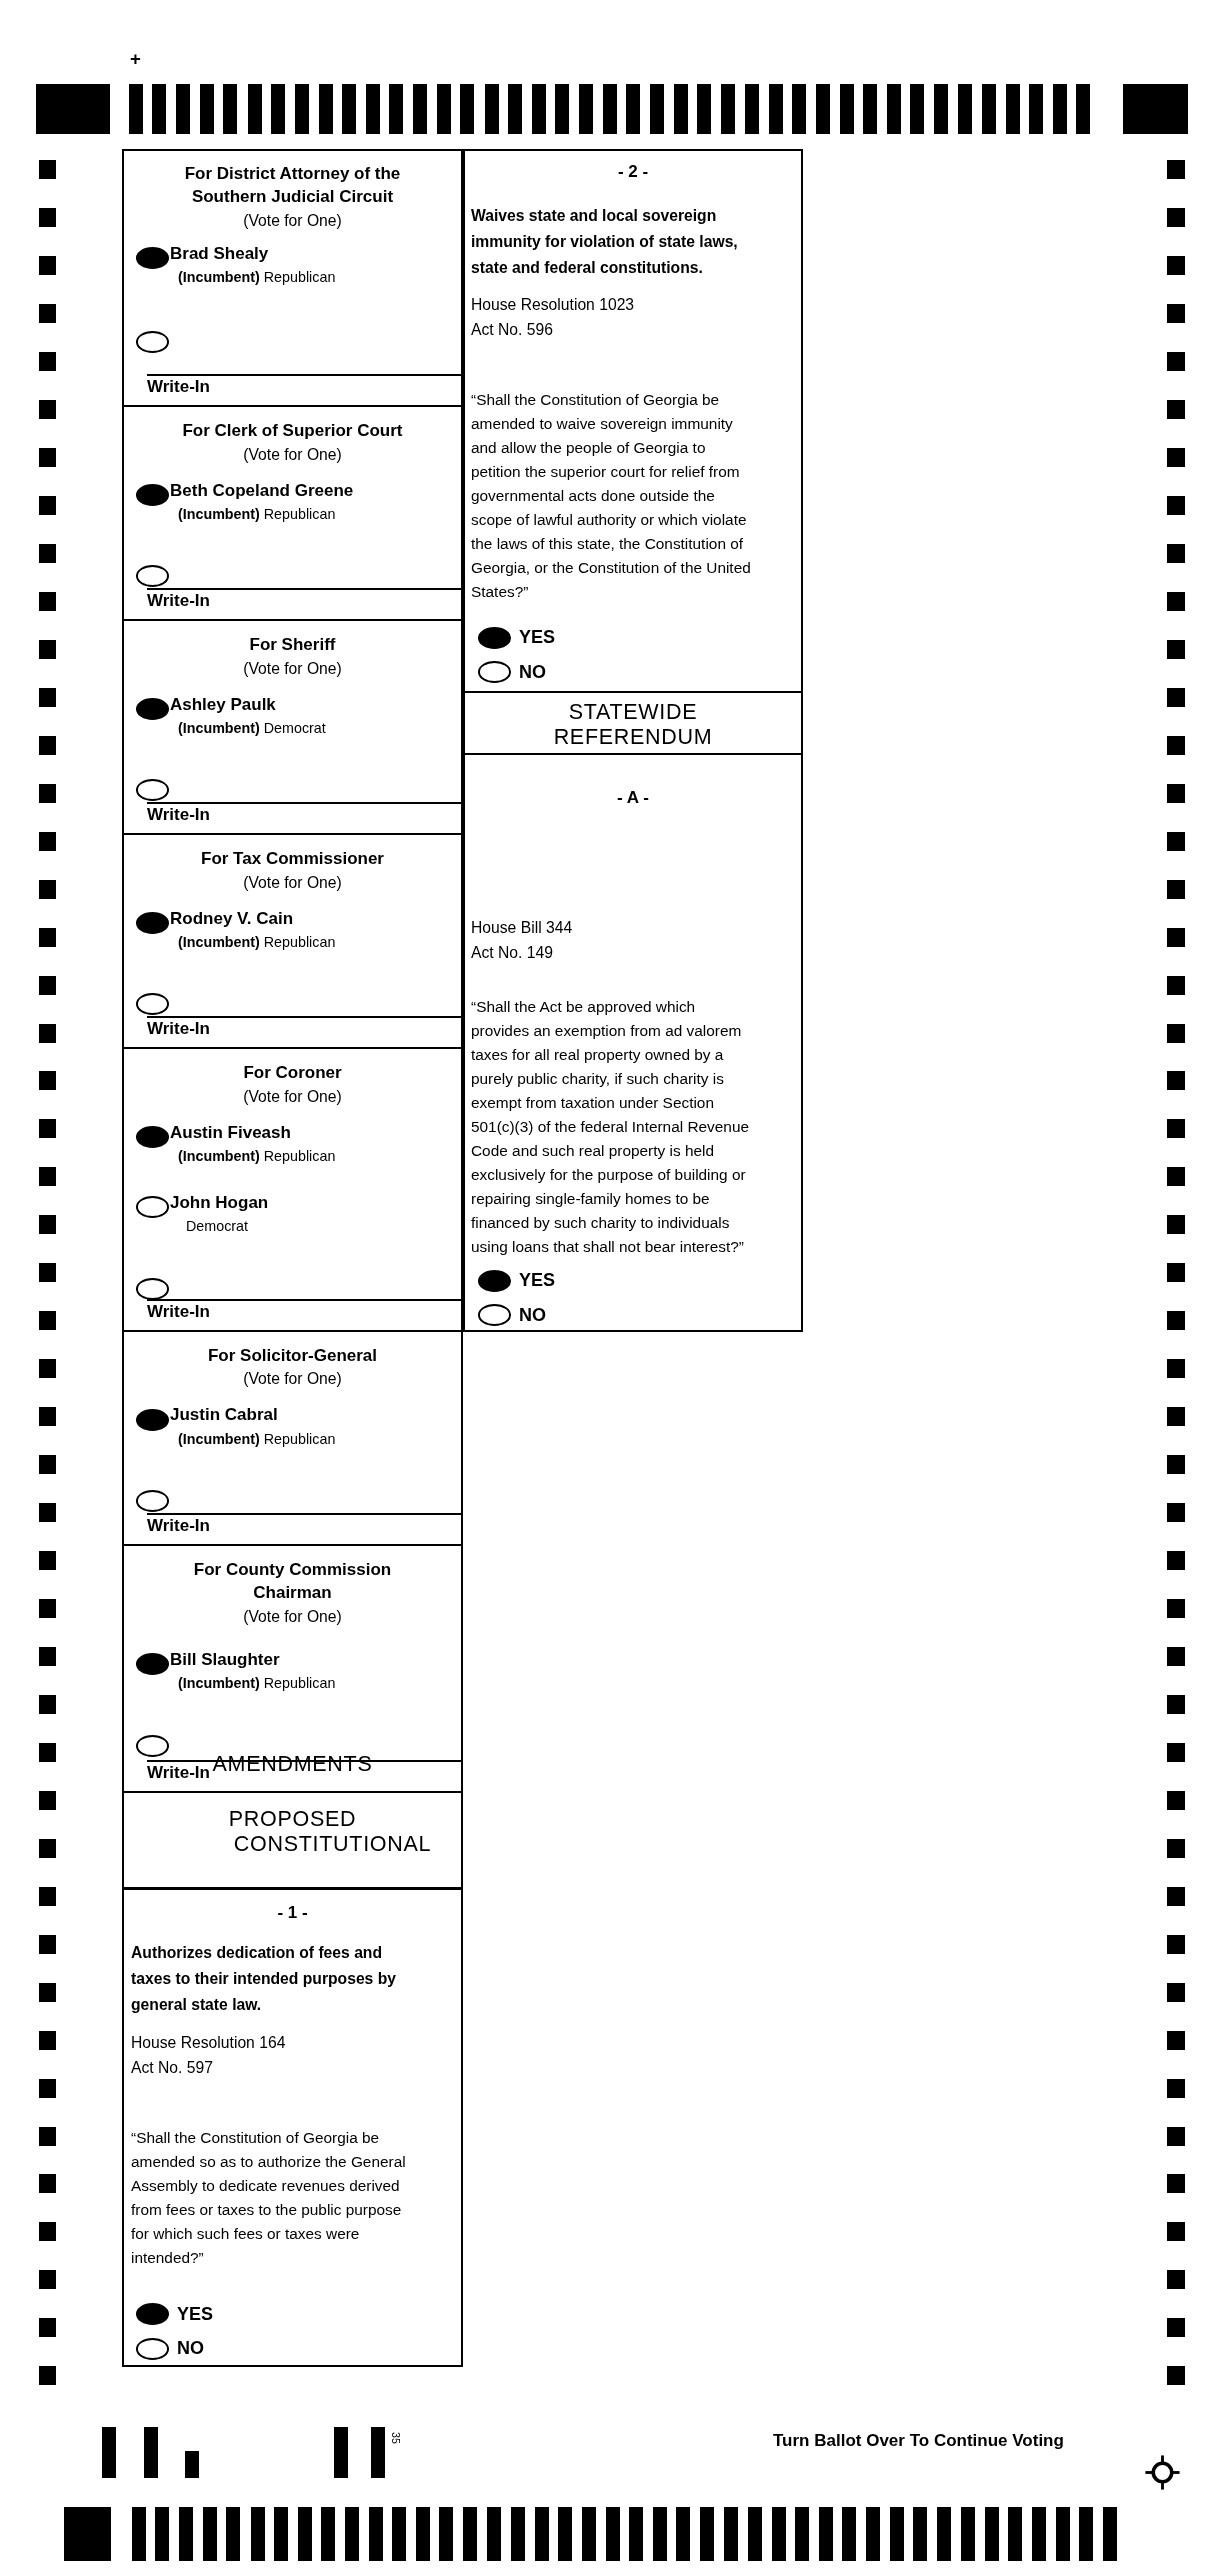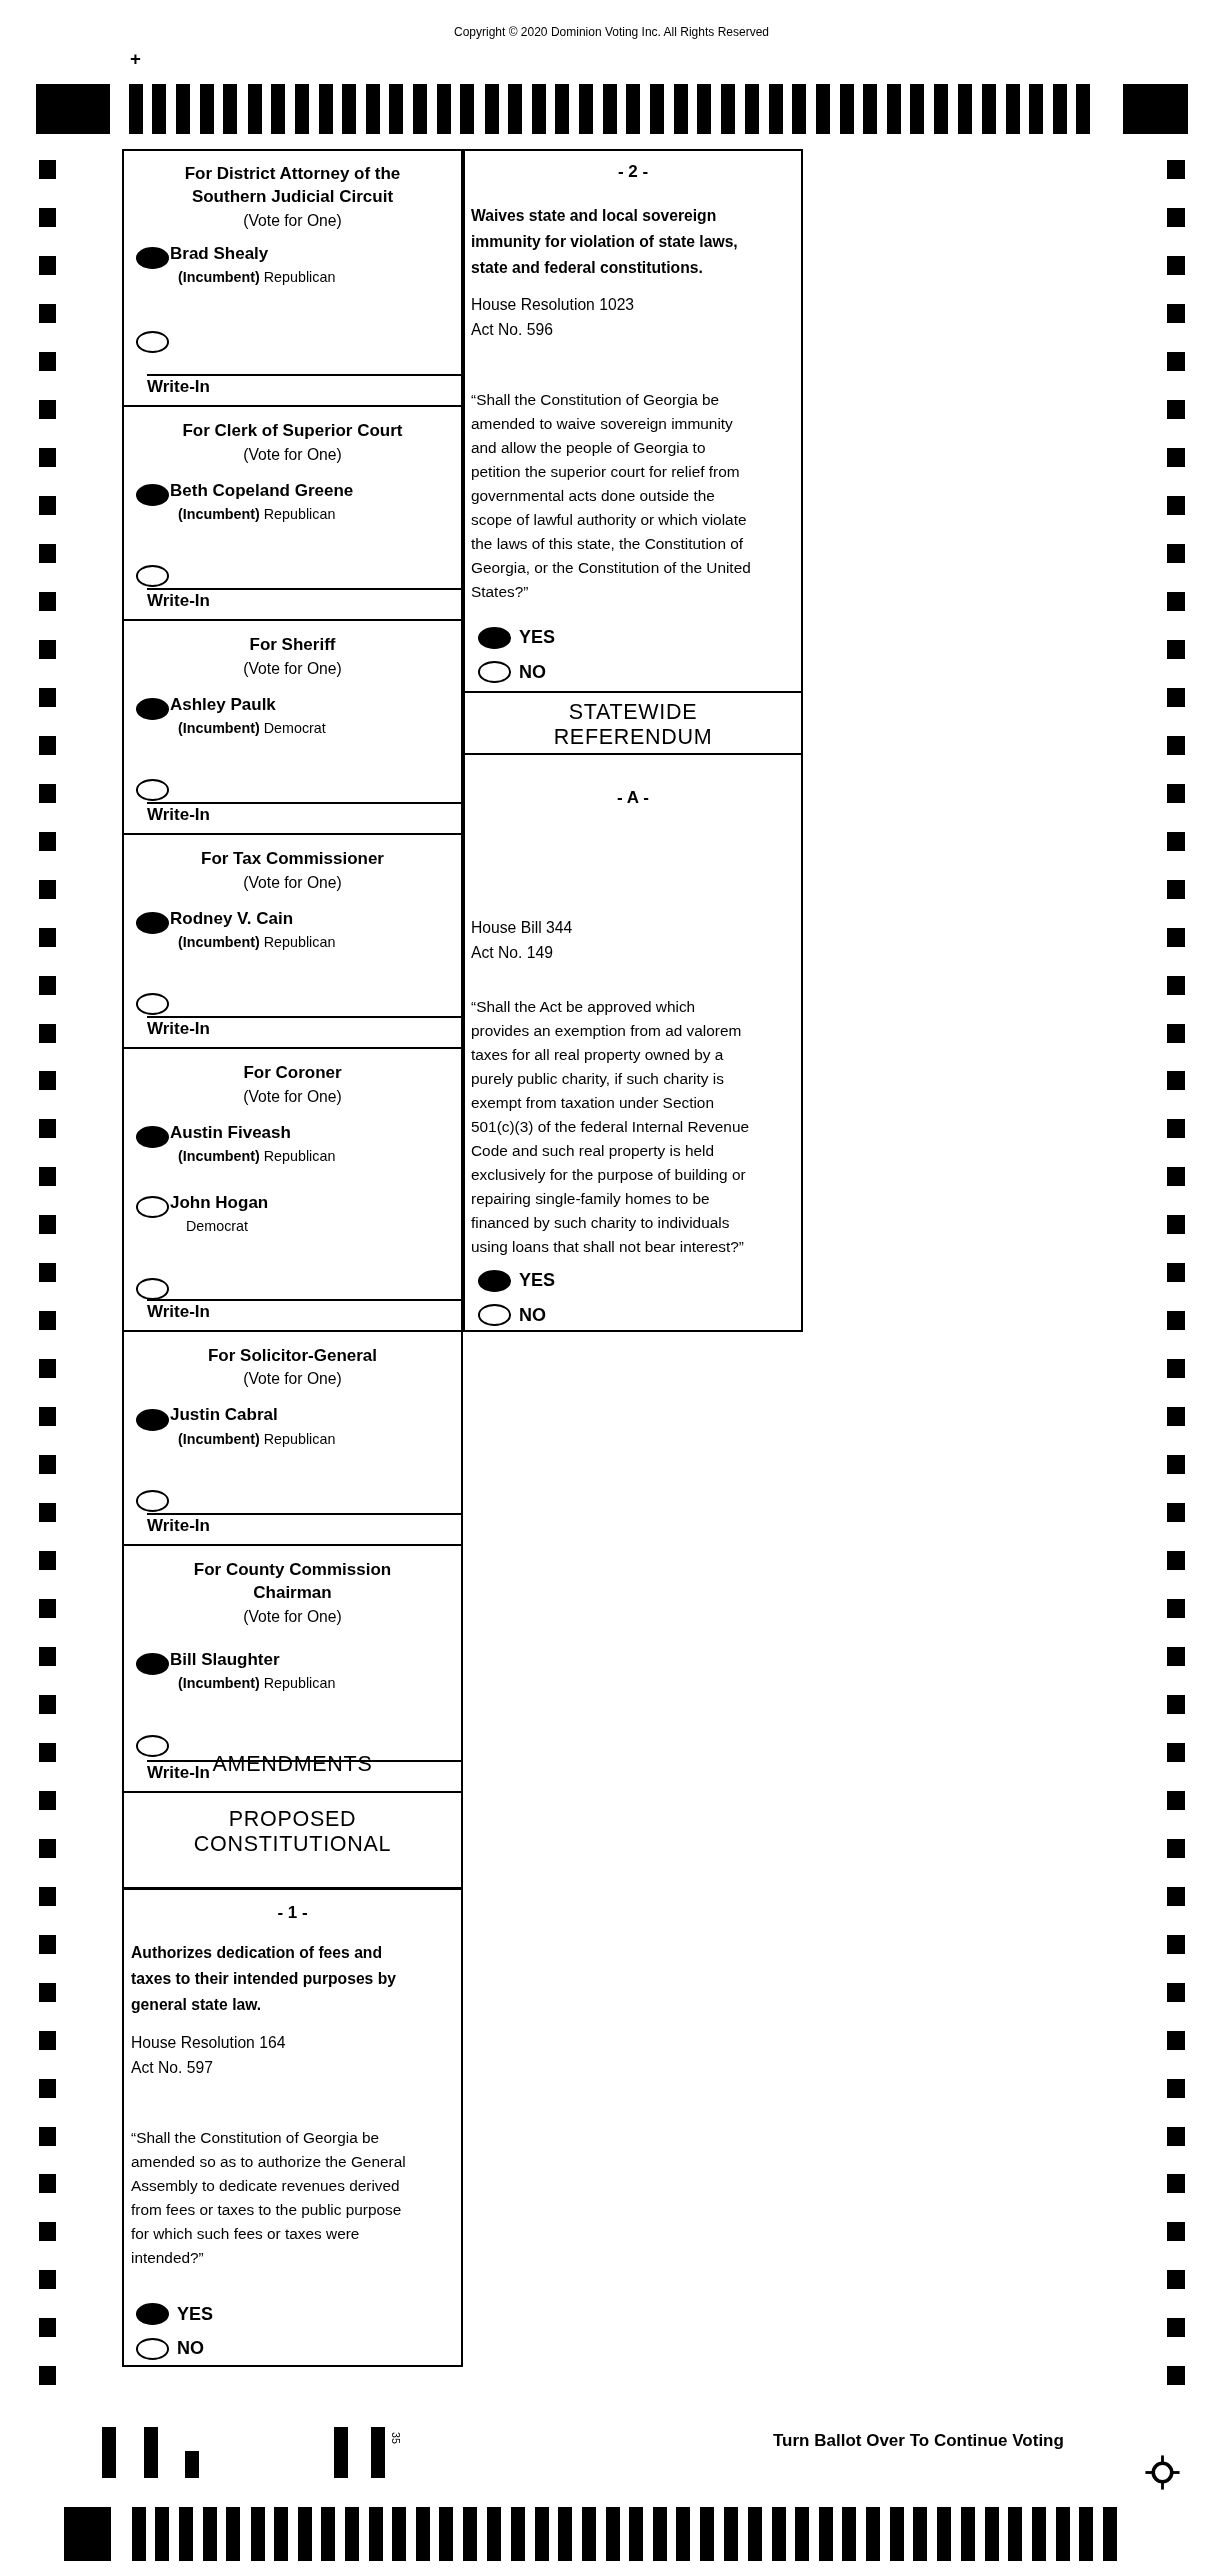--- a/index.html
+++ b/index.html
@@ -33,21 +33,20 @@
   .plus{font-size:18.6px;font-weight:bold;}
   .footer{font-size:17px;font-weight:bold;white-space:nowrap;}
   .stub{font-size:10.7px;transform:rotate(90deg);transform-origin:0 0;white-space:nowrap;}
 </style>
 </head>
 <body>
 
 <div id="page">
 
   <div class="t plus" style="left:130px;top:49px;">+</div>
-  <div class="t cPage copyright" style="top:26px;">Copyright © 2020 Dominion Voting Inc. All Rights Reserved</div>
 
   <div class="box box-l" style="top:149px;height:258px;"></div>
   <div class="box box-l" style="top:405px;height:216px;"></div>
   <div class="box box-l" style="top:619px;height:216px;"></div>
   <div class="box box-l" style="top:833px;height:216px;"></div>
   <div class="box box-l" style="top:1047px;height:285px;"></div>
   <div class="box box-l" style="top:1330px;height:216px;"></div>
   <div class="box box-l" style="top:1544px;height:249px;"></div>
   <div class="box box-l" style="top:1791px;height:99px;"></div>
   <div class="box box-l" style="top:1887px;height:480px;"></div>
@@ -118,21 +117,21 @@
   <div class="t cL title" style="top:1584px;">Chairman</div>
   <div class="t cL vote" style="top:1609px;">(Vote for One)</div>
   <div class="oval filled" style="left:136px;top:1653px;"></div>
   <div class="t cname" style="left:170px;top:1651px;">Bill Slaughter</div>
   <div class="t csub" style="left:178px;top:1676px;"><span class="inc">(Incumbent)</span> <span>Republican</span></div>
   <div class="oval" style="left:136px;top:1735px;"></div>
   <div class="wline" style="left:147px;top:1760px;width:314px;"></div>
   <div class="t writein" style="left:147px;top:1764px;">Write-In</div>
 
   <div class="t cL hbig" style="top:1808px;">PROPOSED</div>
-  <div class="t cL hbig" style="top:1833px;">CONSTITUTIONAL</div>
+  <div class="t cL hbig" style="top:1833px;margin-left:40px;">CONSTITUTIONAL</div>
   <div class="t cL hbig" style="top:1753px;">AMENDMENTS</div>
 
   <div class="t cL mnum" style="top:1904px;">- 1 -</div>
   <div class="t summary" style="left:131px;top:1940px;">Authorizes dedication of fees and
 taxes to their intended purposes by
 general state law.</div>
   <div class="t bill" style="left:131px;top:2035px;">House Resolution 164</div>
   <div class="t bill" style="left:131px;top:2060px;">Act No. 597</div>
   <div class="t question" style="left:131px;top:2126px;">“Shall the Constitution of Georgia be
 amended so as to authorize the General

